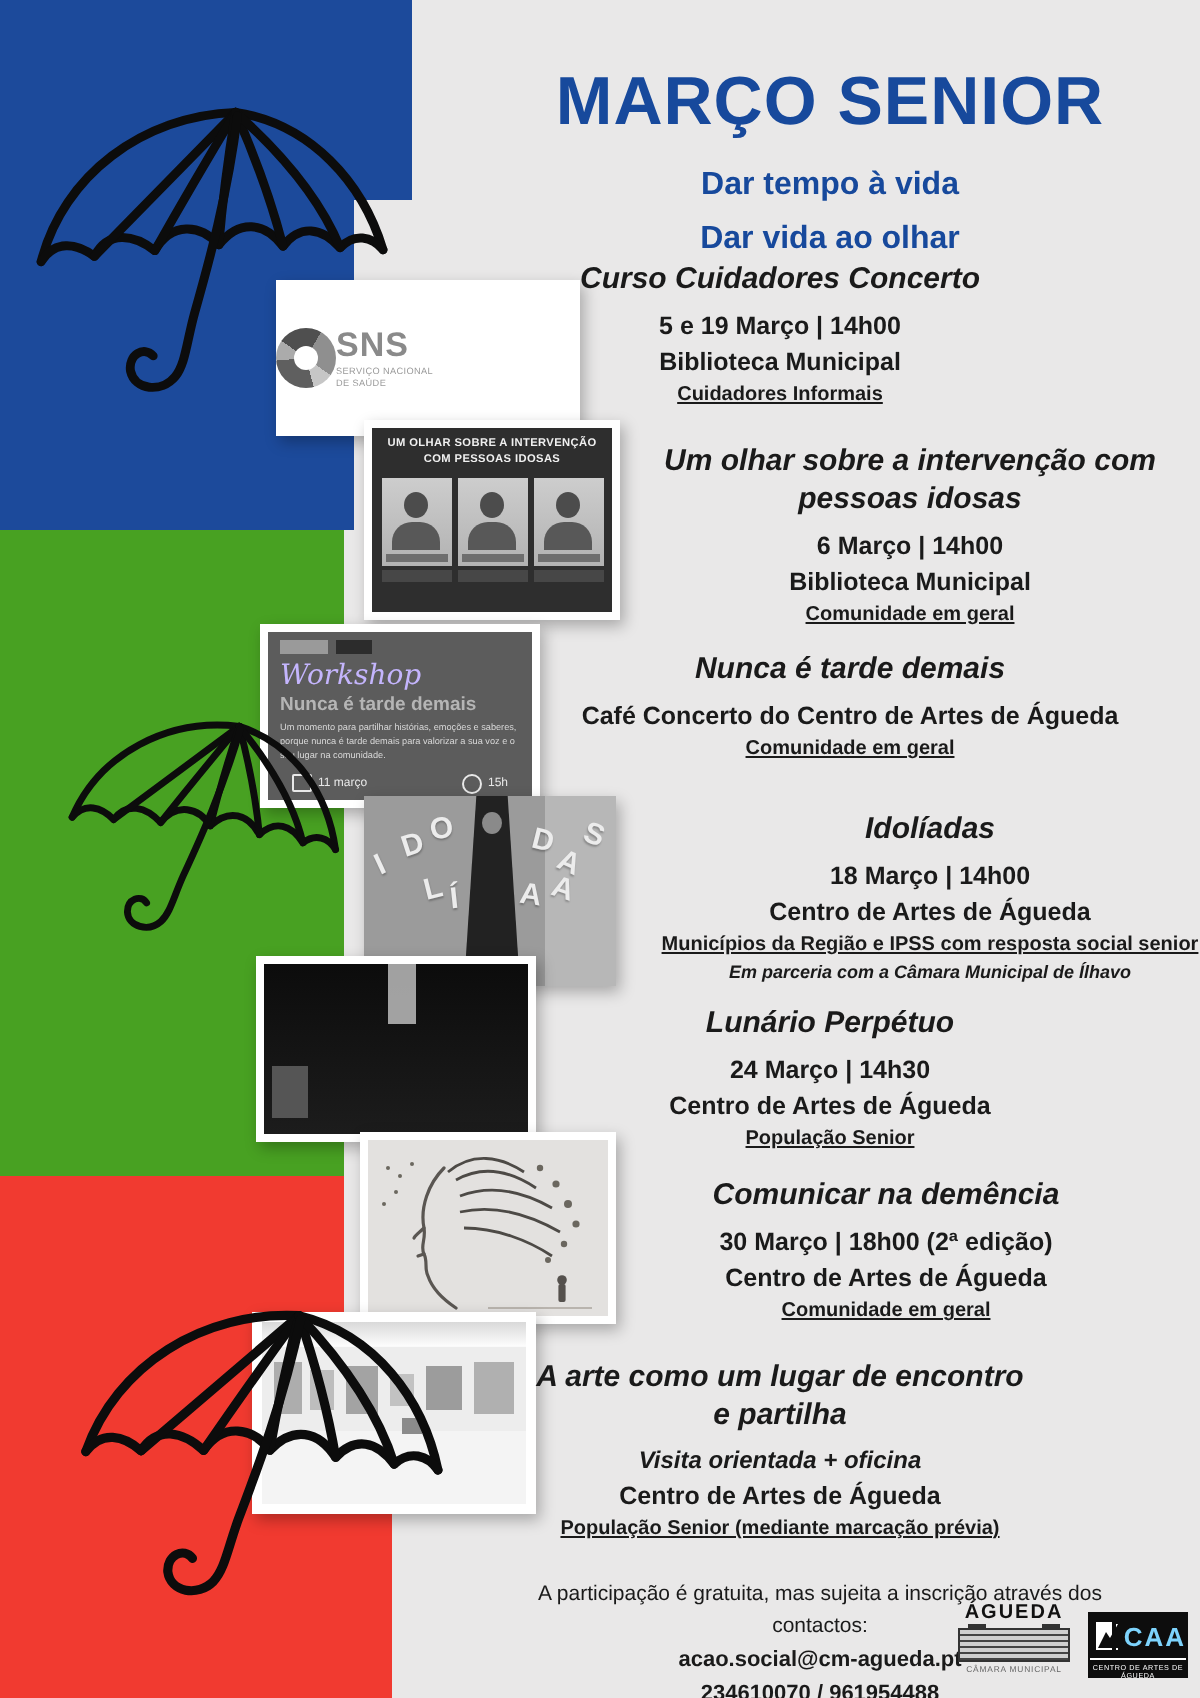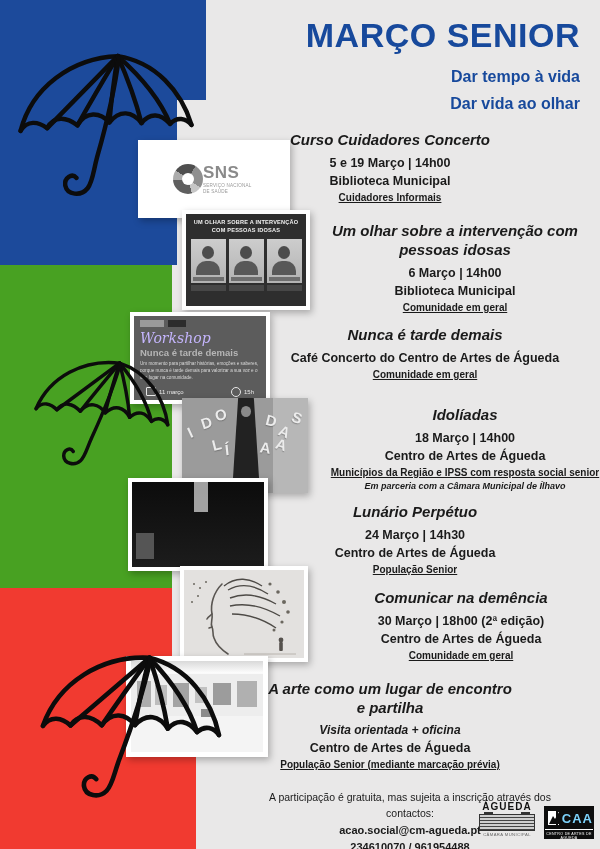--- a/index.html
+++ b/index.html
@@ -8,35 +8,35 @@
   
   .stripe{position:absolute;z-index:1;}
   .blue-a{left:0;top:0;width:206px;height:100px;}
   .blue-b{left:0;top:0;width:177px;height:265px;}
   .green{left:0;top:265px;width:172px;height:323px;}
   .red-a{left:0;top:588px;width:172px;height:261px;}
   .red-b{left:0;top:756px;width:196px;height:93px;}
   
   .umb{position:absolute;z-index:4;}
   
-  .header{position:absolute;left:250px;top:16px;width:330px;text-align:right;z-index:3;}
+  .header{position:absolute;left:250px;top:32px;width:330px;text-align:center;z-index:3;}
   .header .title{font-size:34px;font-weight:bold;letter-spacing:.5px;}
   .header .sub{font-size:16px;font-weight:bold;line-height:1.7;margin-top:8px;}
   
   .event{position:absolute;text-align:center;z-index:3;}
   .event .etitle{font-size:15px;font-weight:bold;font-style:italic;line-height:1.25;margin-bottom:4px;}
   .event .esub{font-size:12px;font-weight:bold;font-style:italic;line-height:1.45;}
   .event .emeta{font-size:12.5px;font-weight:bold;line-height:1.45;}
   .event .eaud{font-size:10px;font-weight:bold;line-height:1.5;text-decoration:underline;}
   .event .enote{font-size:9px;font-weight:bold;font-style:italic;line-height:1.5;}
   
   .card{position:absolute;z-index:2;background:#fff;box-shadow:2px 3px 7px rgba(0,0,0,.28);}
   .card .inner{position:relative;width:100%;height:100%;overflow:hidden;}
   
-  .sns-card{left:138px;top:140px;width:152px;height:78px;display:flex;align-items:center;justify-content:center;gap:0;}
+  .sns-card{left:138px;top:140px;width:152px;height:78px;display:flex;align-items:center;gap:0;}
   .sns-swirl{width:30px;height:30px;border-radius:50%;position:relative;flex:0 0 auto;
      background:conic-gradient(from 30deg,#8f8f8f 0 95deg,#c6c6c6 95deg 135deg,#5f5f5f 135deg 235deg,#ababab 235deg 275deg,#4f4f4f 275deg 360deg);}
   .sns-swirl:after{content:"";position:absolute;left:9px;top:9px;width:12px;height:12px;border-radius:50%;background:#fff;}
   .sns-text .big{font-size:17px;font-weight:bold;color:#8a8a8a;letter-spacing:.5px;}
   .sns-text .small{font-size:4.6px;color:#9a9a9a;width:52px;line-height:1.35;letter-spacing:.2px;}
   
   .olhar-card{left:182px;top:210px;width:128px;height:100px;padding:4px;box-sizing:border-box;}
   .olhar-card .inner{background:#2e2e2e;}
   .olhar-head{color:#f0f0f0;font-size:5.6px;font-weight:bold;text-align:center;padding:4px 4px 2px;line-height:1.5;letter-spacing:.2px;}
   .olhar-row{display:flex;justify-content:center;gap:3px;margin-top:2px;}
@@ -311,21 +311,21 @@
     <div class="enote">Em parceria com a Câmara Municipal de Ílhavo</div>
   </div>
 
   <div class="event" style="left:280px;top:503px;width:270px">
     <div class="etitle">Lunário Perpétuo</div>
     <div class="emeta">24 Março | 14h30</div>
     <div class="emeta">Centro de Artes de Águeda</div>
     <div class="eaud">População Senior</div>
   </div>
 
-  <div class="event" style="left:321px;top:589px;width:280px">
+  <div class="event" style="left:303px;top:589px;width:280px">
     <div class="etitle">Comunicar na demência</div>
     <div class="emeta">30 Março | 18h00 (2ª edição)</div>
     <div class="emeta">Centro de Artes de Águeda</div>
     <div class="eaud">Comunidade em geral</div>
   </div>
 
   <div class="event" style="left:265px;top:680px;width:250px">
     <div class="etitle">A arte como um lugar de encontro e partilha</div>
     <div class="esub">Visita orientada + oficina</div>
     <div class="emeta">Centro de Artes de Águeda</div>

